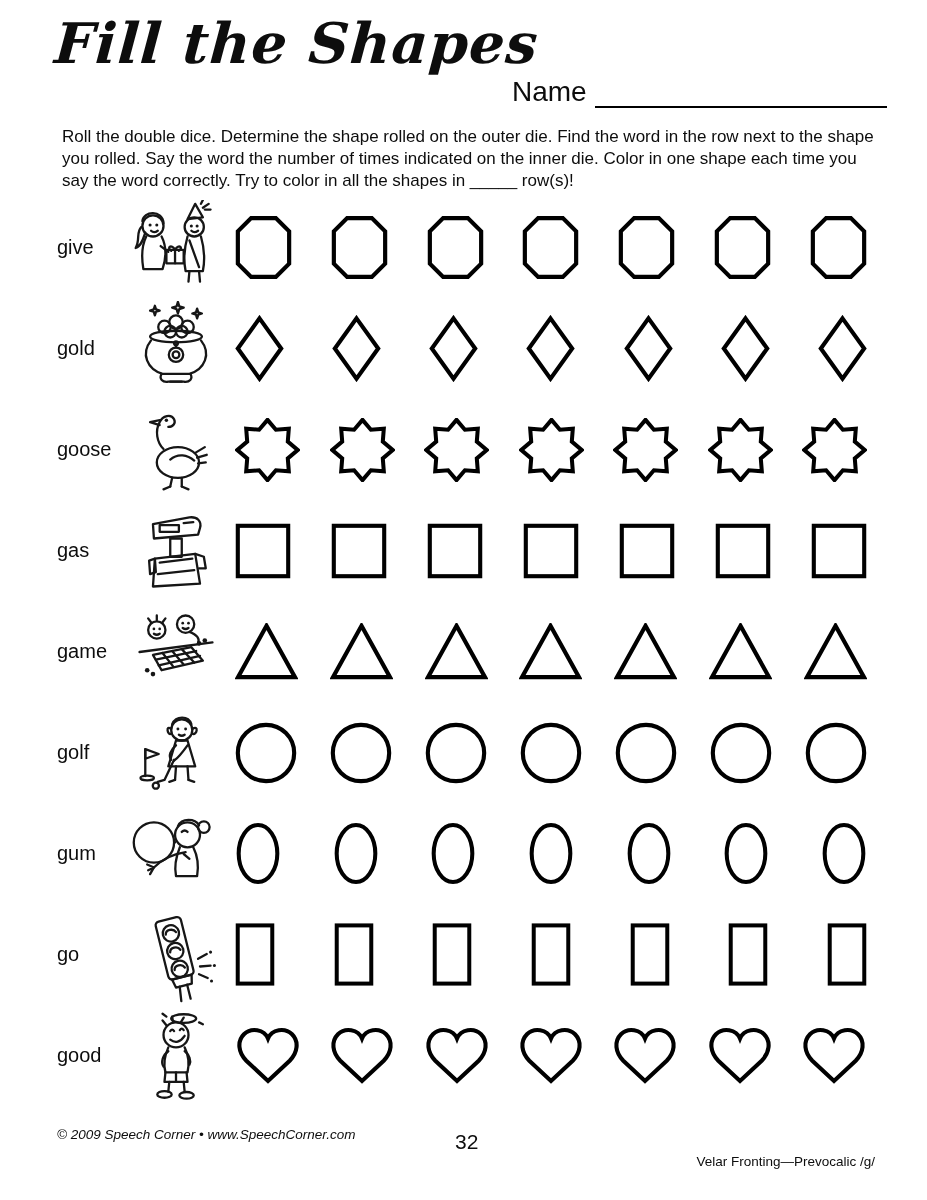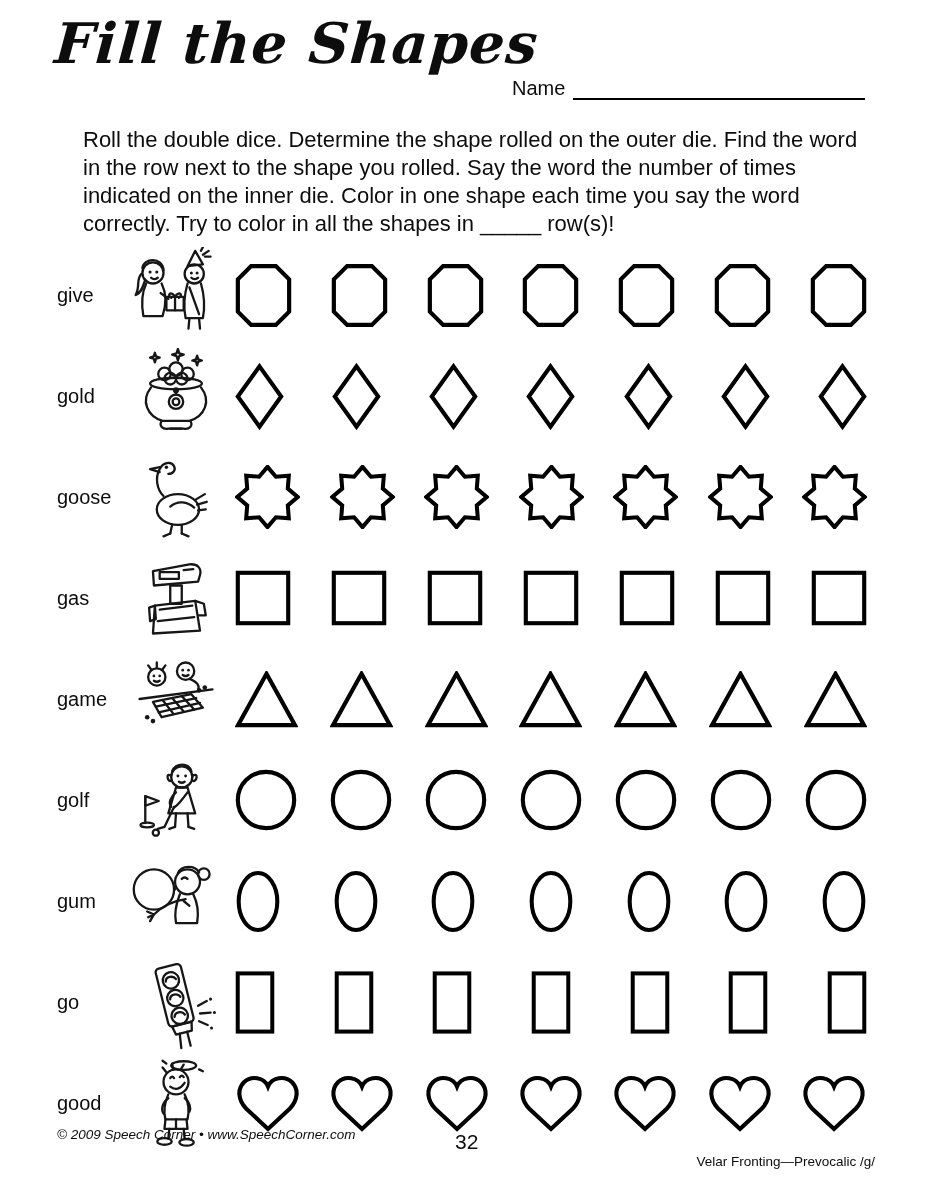--- a/index.html
+++ b/index.html
@@ -4,24 +4,24 @@
 <style>
   html,body{margin:0;padding:0;background:#fff;}
   .page{position:relative;width:927px;height:1200px;background:#fff;overflow:hidden;
         font-family:"Liberation Sans",sans-serif;color:#0d0d0d;}
   
   .hdr{position:relative;height:120px;}
   .title{position:absolute;left:55px;top:10px;margin:0;
          font-family:"DejaVu Serif",serif;font-style:italic;font-weight:bold;
          font-size:56px;letter-spacing:1px;transform:skewX(-4deg);white-space:nowrap;}
   .name-block{position:absolute;left:512px;top:76px;display:flex;align-items:flex-end;}
-  .name-label{font-size:20px;margin-right:8px;}
+  .name-label{font-size:28px;margin-right:8px;}
   .name-line{display:inline-block;width:292px;border-bottom:2.5px solid #000;height:22px;}
   
-  .instructions{margin:6px 52px 0 83px;font-size:22px;line-height:1.28;}
+  .instructions{margin:6px 52px 0 62px;font-size:17px;line-height:1.28;}
   
   #rows{margin-top:6px;}
   .row{display:flex;align-items:center;height:101px;padding:0 60px 0 57px;}
   .word{width:60px;font-size:20px;flex:0 0 auto;}
   .clip{width:118px;flex:0 0 auto;display:flex;justify-content:center;align-items:center;}
   .clipart{width:104px;height:96px;}
   .clipart path,.clipart circle,.clipart ellipse,.clipart rect,.clipart polygon,.clipart line
     {fill:none;stroke:#161616;stroke-width:2.4;stroke-linecap:round;stroke-linejoin:round;}
   .clipart .f{fill:#161616;stroke:none;}
   .shapes{flex:1;display:flex;justify-content:space-between;align-items:center;}

